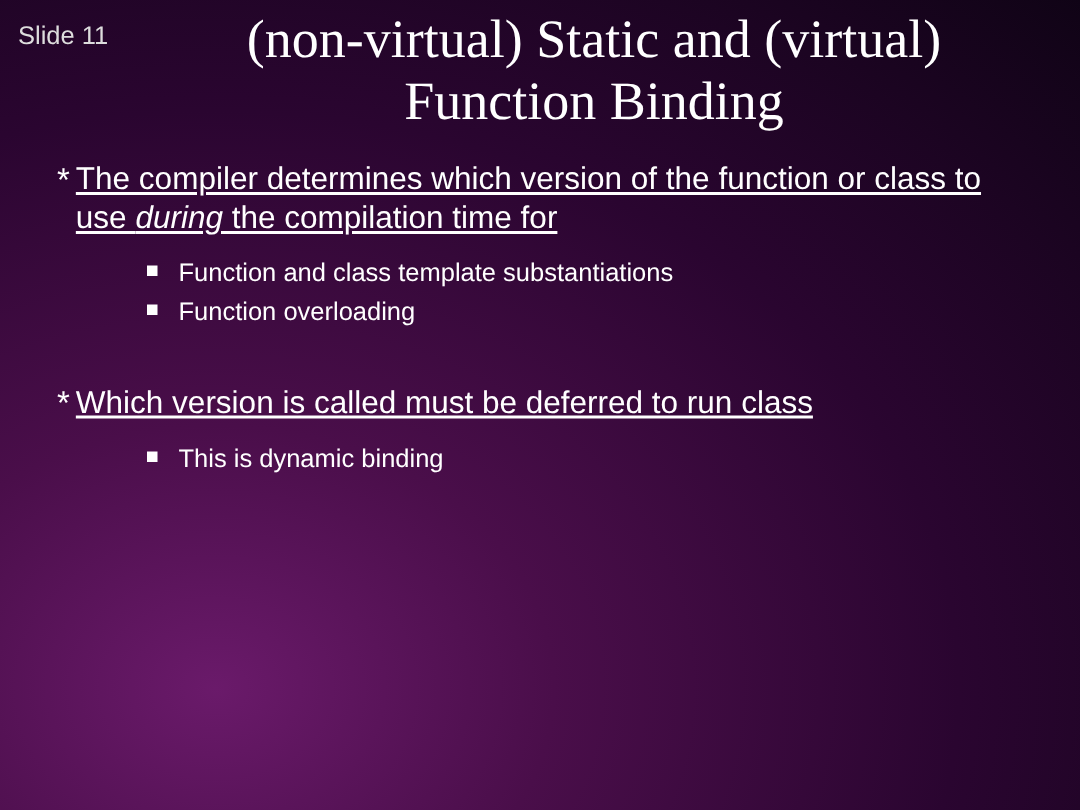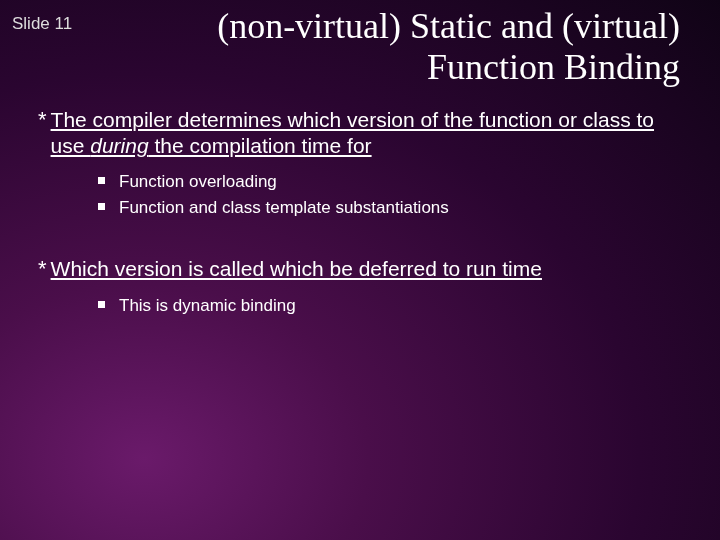--- a/index.html
+++ b/index.html
@@ -14,21 +14,21 @@
     position: absolute;
     top: 14px;
     left: 12px;
     font-size: 17px;
     color: #ddd;
   }
   .title {
     font-family: "Times New Roman", Times, serif;
     font-size: 36px;
     font-weight: normal;
-    text-align: right;
+    text-align: center;
     color: #fff;
     padding: 6px 40px 0 80px;
     line-height: 1.15;
     margin-left: 32px;
   }
   .content {
     padding: 18px 30px 0 38px;
   }
   .bullet-l1 {
     display: flex;
@@ -83,31 +83,31 @@
   <div class="bullet-l1">
     <span class="marker">*</span>
     <span class="text">
       <span>The compiler determines which version of the function or class to use </span><span class="italic">during</span><span> the compilation time for</span>
     </span>
   </div>
 
   <div class="sub-list">
     <div class="bullet-l2">
       <span class="sq"></span>
-      <span>Function overloading</span>
+      <span>Function and class template substantiations</span>
     </div>
     <div class="bullet-l2">
       <span class="sq"></span>
-      <span>Function and class template substantiations</span>
+      <span>Function overloading</span>
     </div>
   </div>
 
   <div class="bullet-l1 gap-top">
     <span class="marker">*</span>
-    <span class="text">Which version is called which be deferred to run time</span>
+    <span class="text">Which version is called must be deferred to run class</span>
   </div>
 
   <div class="sub-list">
     <div class="bullet-l2">
       <span class="sq"></span>
       <span>This is dynamic binding</span>
     </div>
   </div>
 
 </div>

